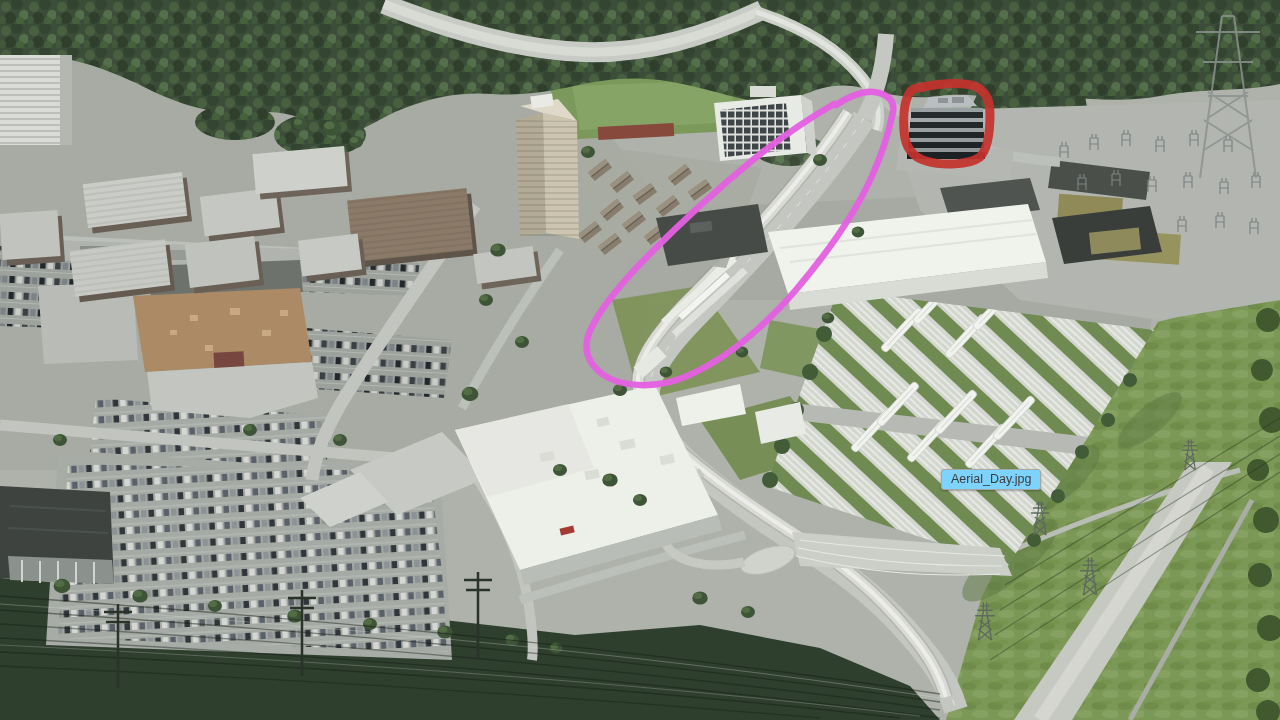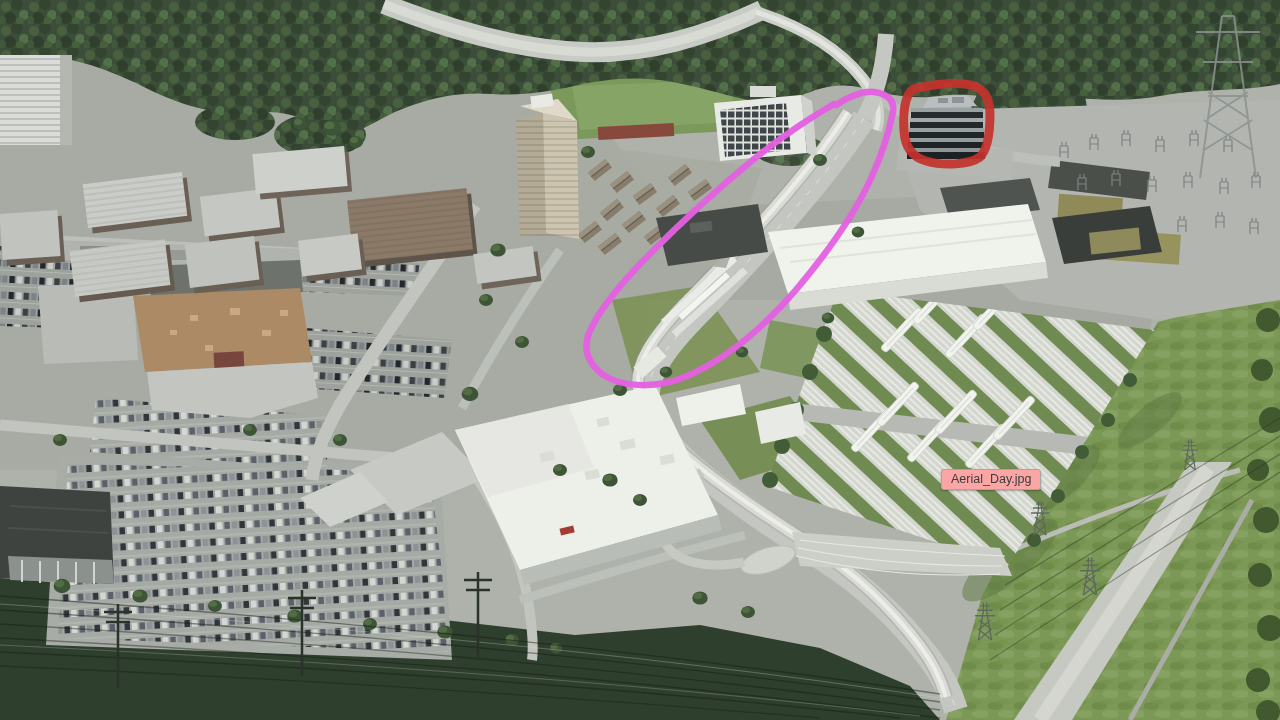--- a/index.html
+++ b/index.html
@@ -1,19 +1,19 @@
 <!DOCTYPE html>
 <html><head>
 <meta charset="utf-8">
 <style>
   html,body{margin:0;padding:0;background:#222;}
   .stage{position:relative;width:1280px;height:720px;overflow:hidden;background:#aeb2aa;
          font-family:"Liberation Sans",sans-serif;}
   .stage svg{position:absolute;left:0;top:0;display:block;}
-  .tooltip{position:absolute;left:941px;top:469px;padding:2px 9px 3px;background:#fca5a5;
+  .tooltip{position:absolute;left:941px;top:469px;padding:2px 9px 3px;background:#7dd3fc;
            border:1px solid #a6a6a6;border-radius:3px;font-size:12.5px;color:#3c3c3c;
            box-shadow:0 1px 2px rgba(0,0,0,.28);white-space:nowrap;}
 </style>
 </head>
 <body>
 
 <div class="stage">
 <svg width="1280" height="720" viewBox="0 0 1280 720">
 <defs>
   <pattern id="forest" width="28" height="24" patternUnits="userSpaceOnUse">

